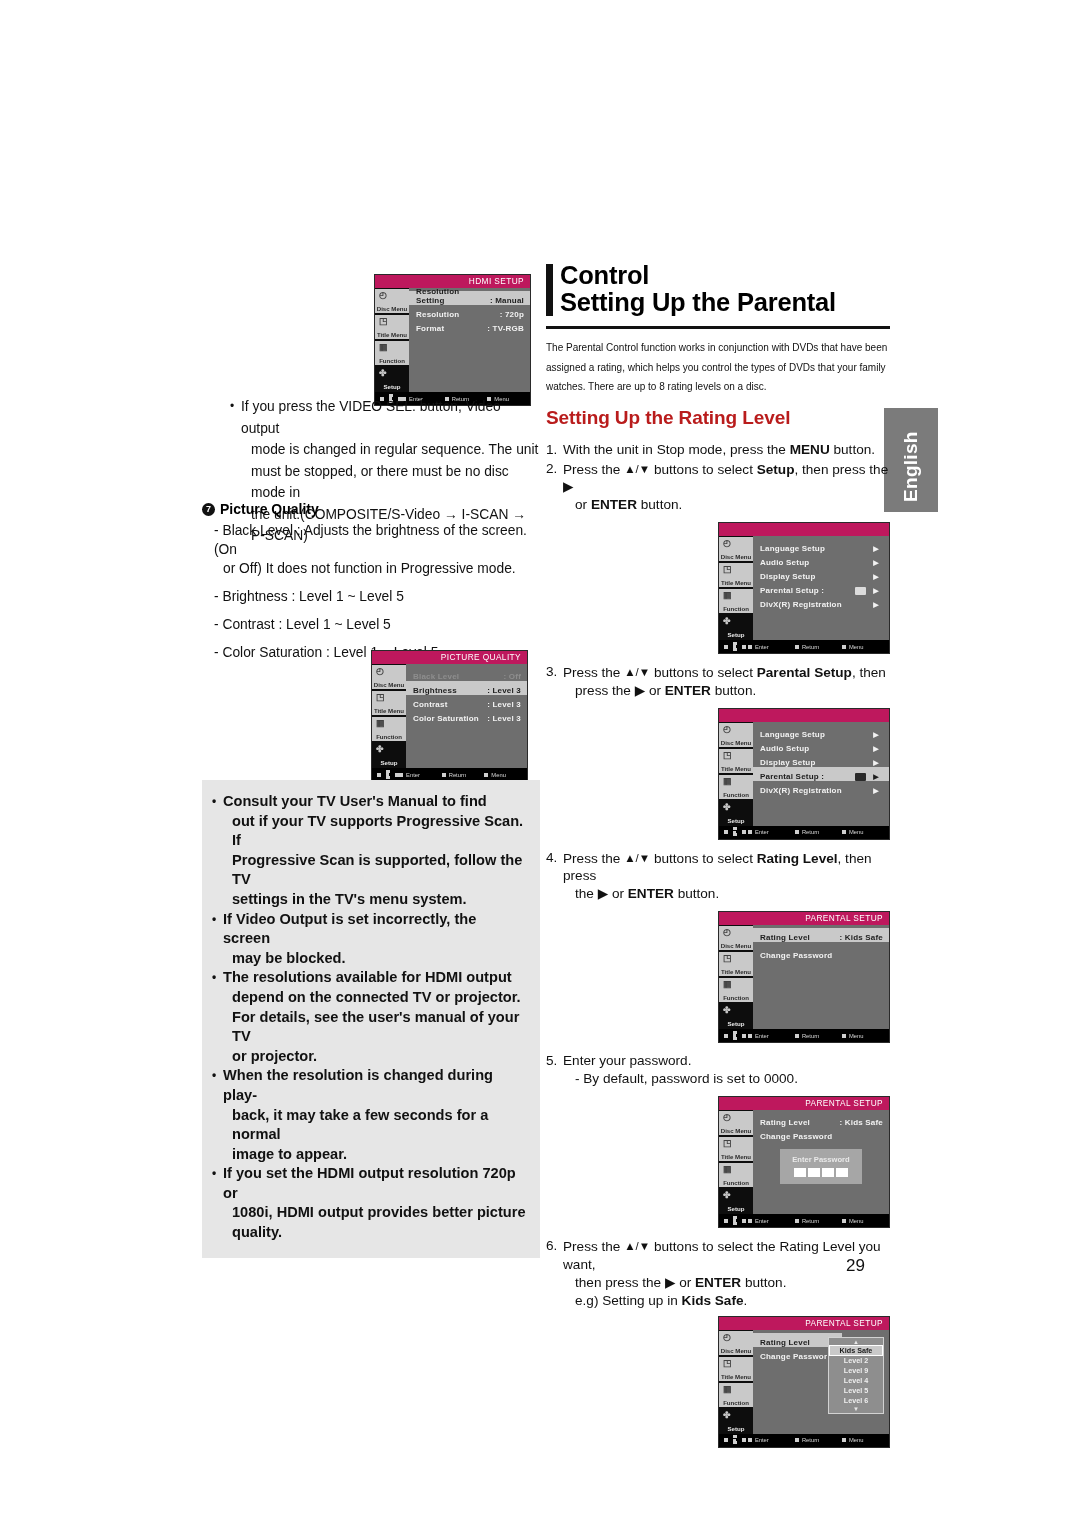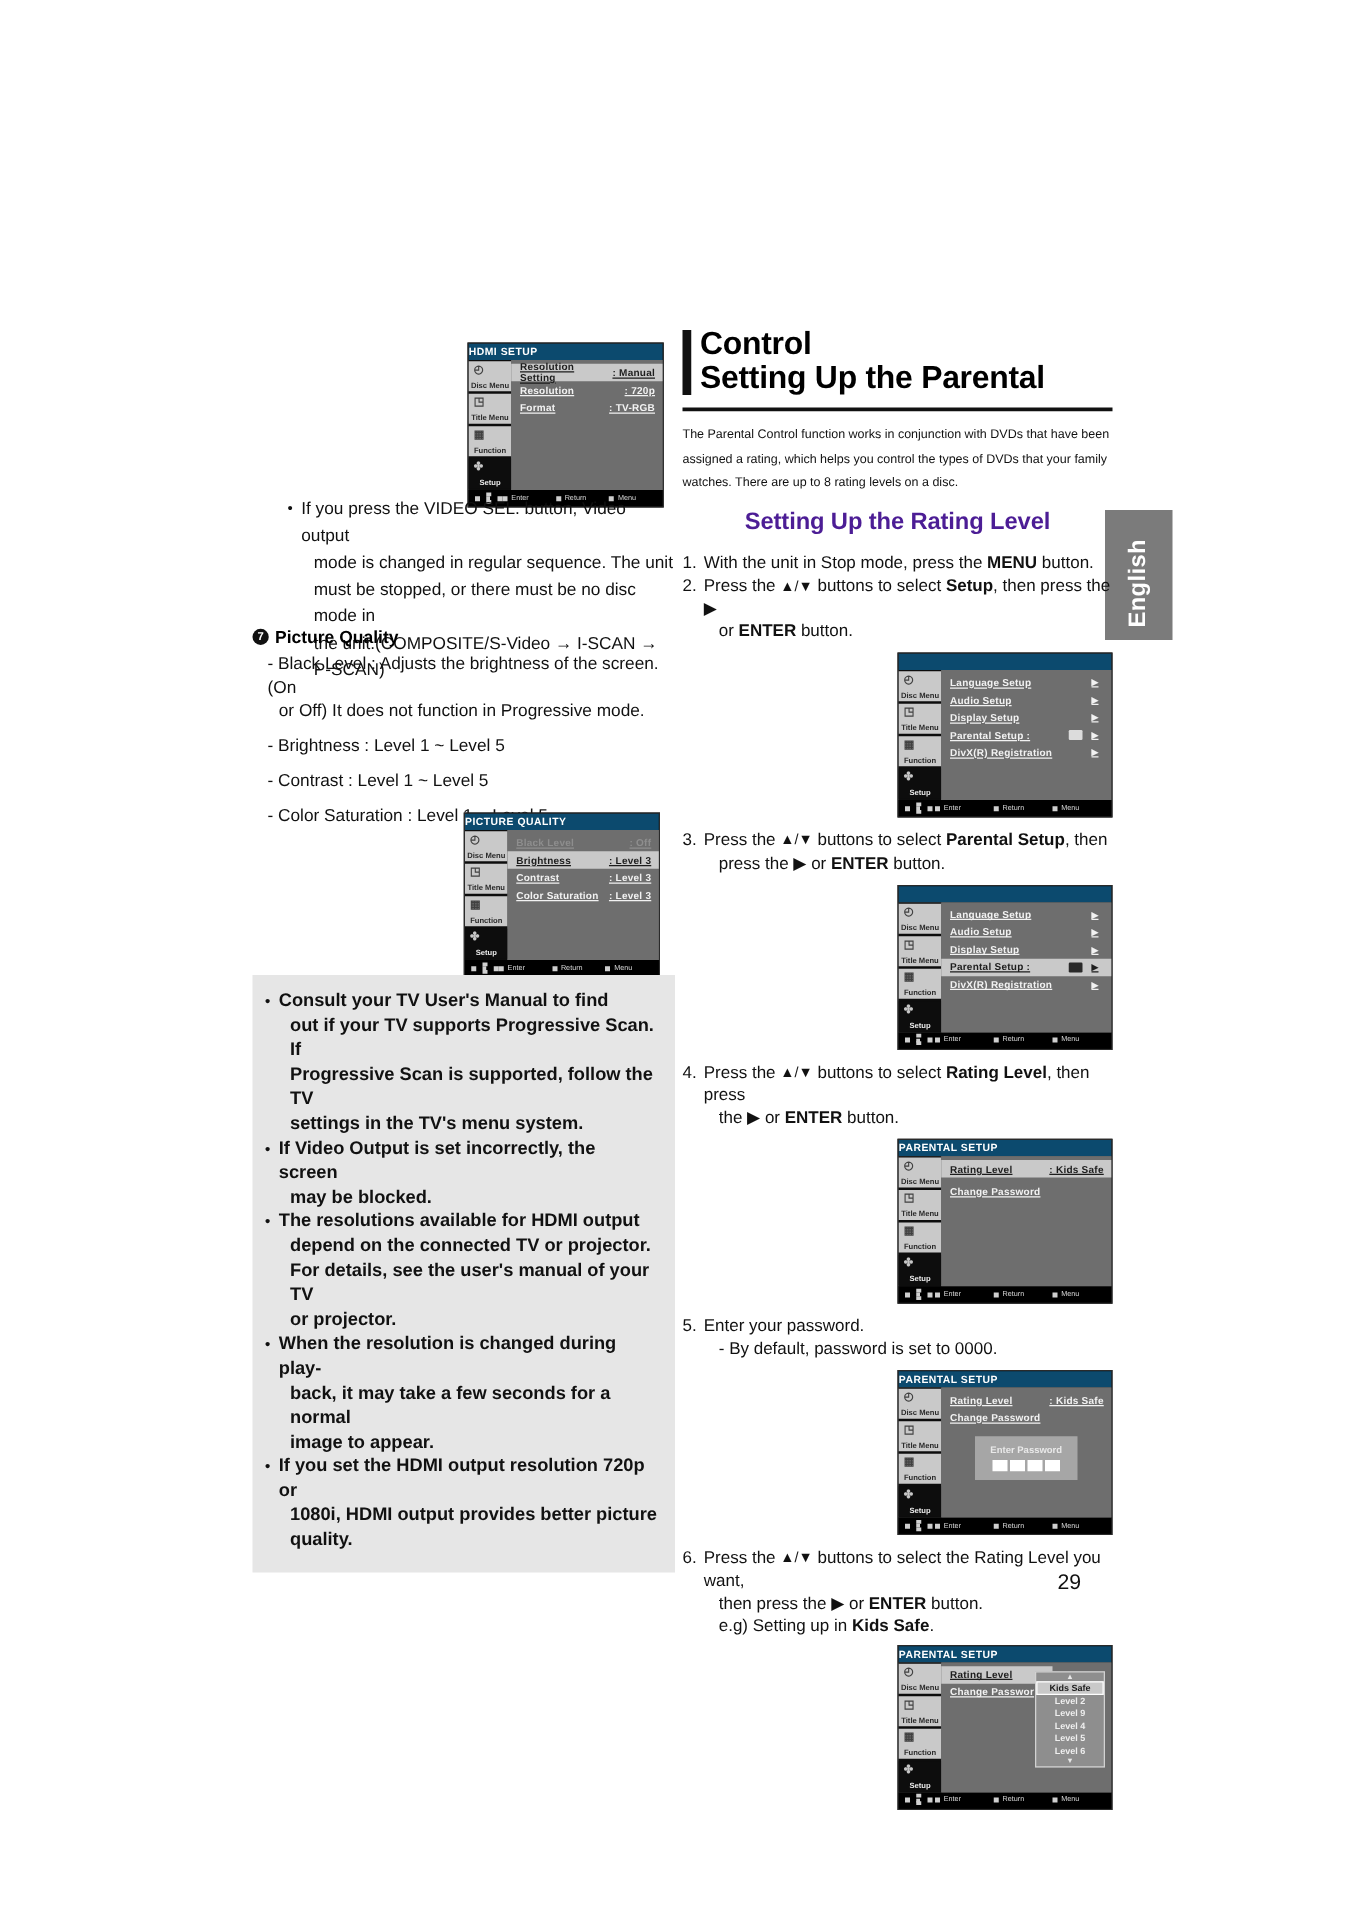--- a/index.html
+++ b/index.html
@@ -42,23 +42,22 @@
   h1.title{
     margin:0;font-size:25.5px;line-height:27px;font-weight:bold;
     letter-spacing:-.2px;color:#000;
   }
   .title-rule{height:3px;background:#111;margin-top:1px;}
 
   p.intro{
     margin:9px 0 0 0;font-size:10px;line-height:19.6px;color:#111;
   }
   h2.sub{
-    margin:10px 0 12px 0;font-size:19px;font-weight:bold;color:#4c1d95;
+    margin:10px 0 12px 0;font-size:19px;font-weight:bold;color:#b91c1c;
     letter-spacing:-.1px;
-    text-align:center;
   }
 
   
   .step{display:flex;font-size:13.6px;line-height:18px;margin-bottom:1px;color:#111;}
   .step .num{width:17px;flex:0 0 17px;}
   .step .txt{flex:1;}
   .step .txt .ind{display:block;padding-left:12px;}
   b{font-weight:bold;}
   .updn{letter-spacing:0px;font-size:11.5px;vertical-align:.5px;}
 
@@ -89,22 +88,22 @@
   .nb .dot{flex:0 0 11px;font-size:12px;}
   .nb .body{flex:1;}
   .nb .body .cont{display:block;padding-left:9px;}
 
   
   .osd{
     background:#0c0c0c;border:1px solid #2a2a2a;
     position:relative;font-size:7.4px;color:#ffffff;
   }
   .osd-title{
-    height:13px;background:#0c4a6e;text-align:left;
-    font-size:8.3px;font-weight:bold;letter-spacing:.4px;
+    height:13px;background:#be185d;text-align:right;
+    font-size:8.3px;font-weight:normal;letter-spacing:.4px;
     line-height:13px;padding-right:6px;color:#ffffff;
   }
   .osd-body{display:flex;background:#6e6e6e;}
   .osd-side{
     width:34px;flex:0 0 34px;background:#0d0d0d;
     display:flex;flex-direction:column;
   }
   .side-btn{
     height:23px;position:relative;
     background:#c9c9c9;margin:1px 0;
@@ -113,22 +112,22 @@
     font-size:6.1px;font-weight:bold;color:#2a2a2a;
     overflow:hidden;
   }
   .side-btn.dark{background:#0d0d0d;color:#e8e8e8;}
   .side-btn .gl{
     position:absolute;left:4px;top:2px;font-size:9px;line-height:9px;opacity:.85;
   }
   .side-btn .lb{position:relative;z-index:2;}
   .osd-main{flex:1;background:#6e6e6e;padding:3px 0 0 0;position:relative;}
   .row{
-    display:flex;align-items:center;height:14px;padding:0 6px 0 7px;
-    font-size:8px;font-weight:bold;color:#f2f2f2;letter-spacing:.2px;text-decoration:underline;
+    display:flex;align-items:flex-end;height:14px;padding:0 6px 0 7px;
+    font-size:8px;font-weight:bold;color:#f2f2f2;letter-spacing:.2px;
   }
   .row .lbl{flex:1;}
   .row .val{width:auto;text-align:left;}
   .row .chev{width:14px;text-align:center;font-size:7px;}
   .row.sel{background:#c9c9c9;color:#1d1d1d;}
   .row.dim{color:#8e8e8e;}
   .osd-foot{
     height:13px;background:#000;display:flex;align-items:center;
     gap:0;padding-left:5px;font-size:5.8px;color:#d8d8d8;
   }

